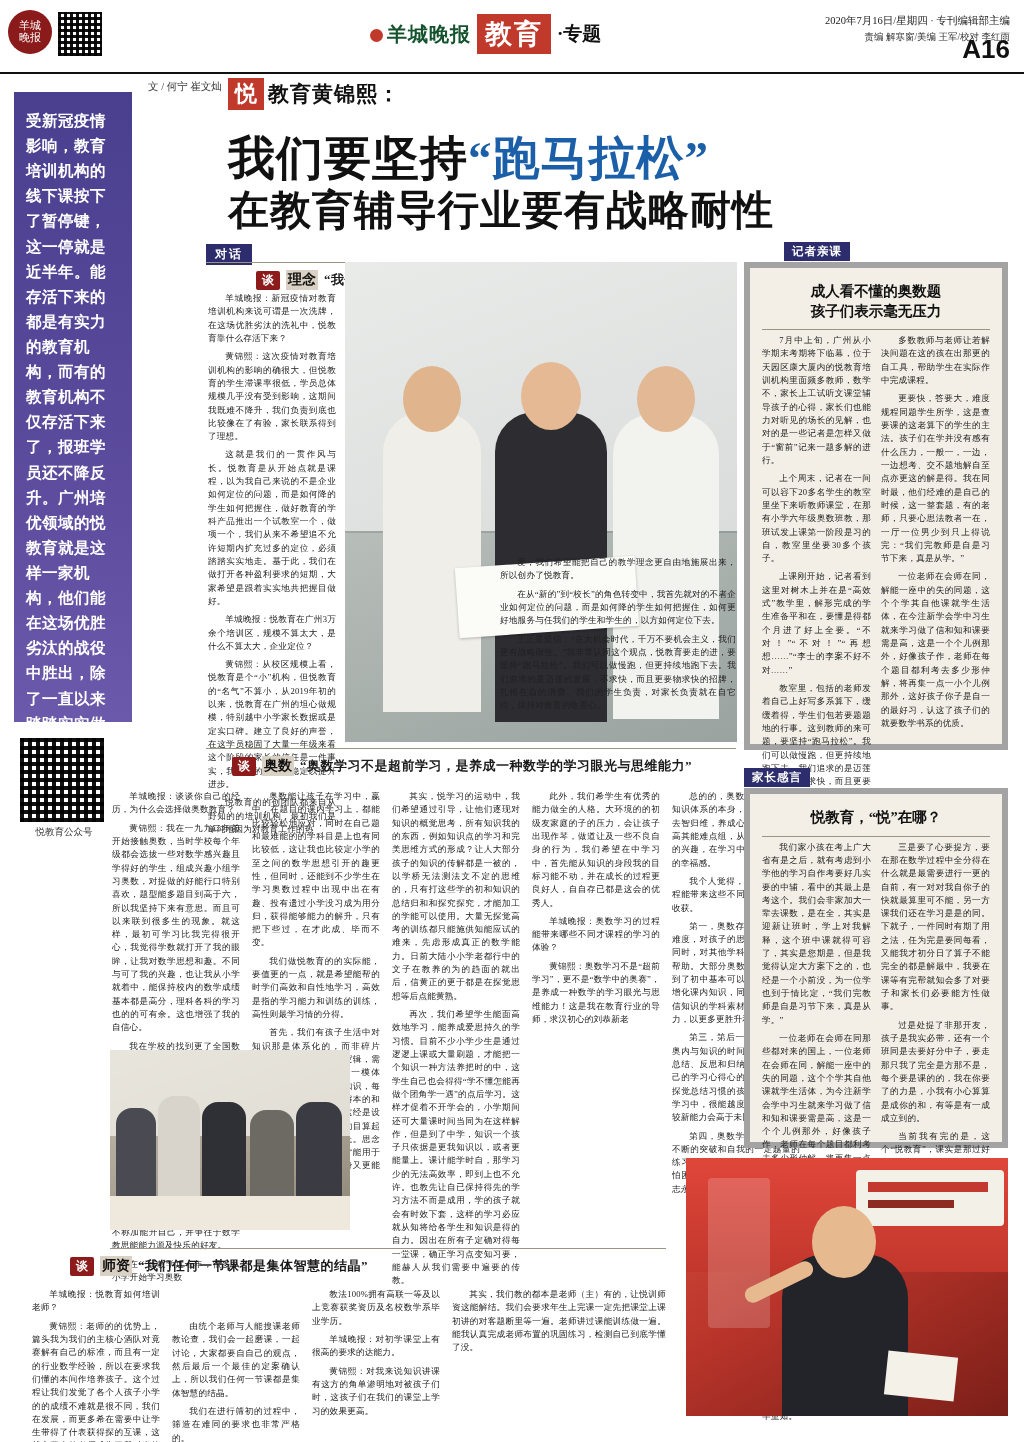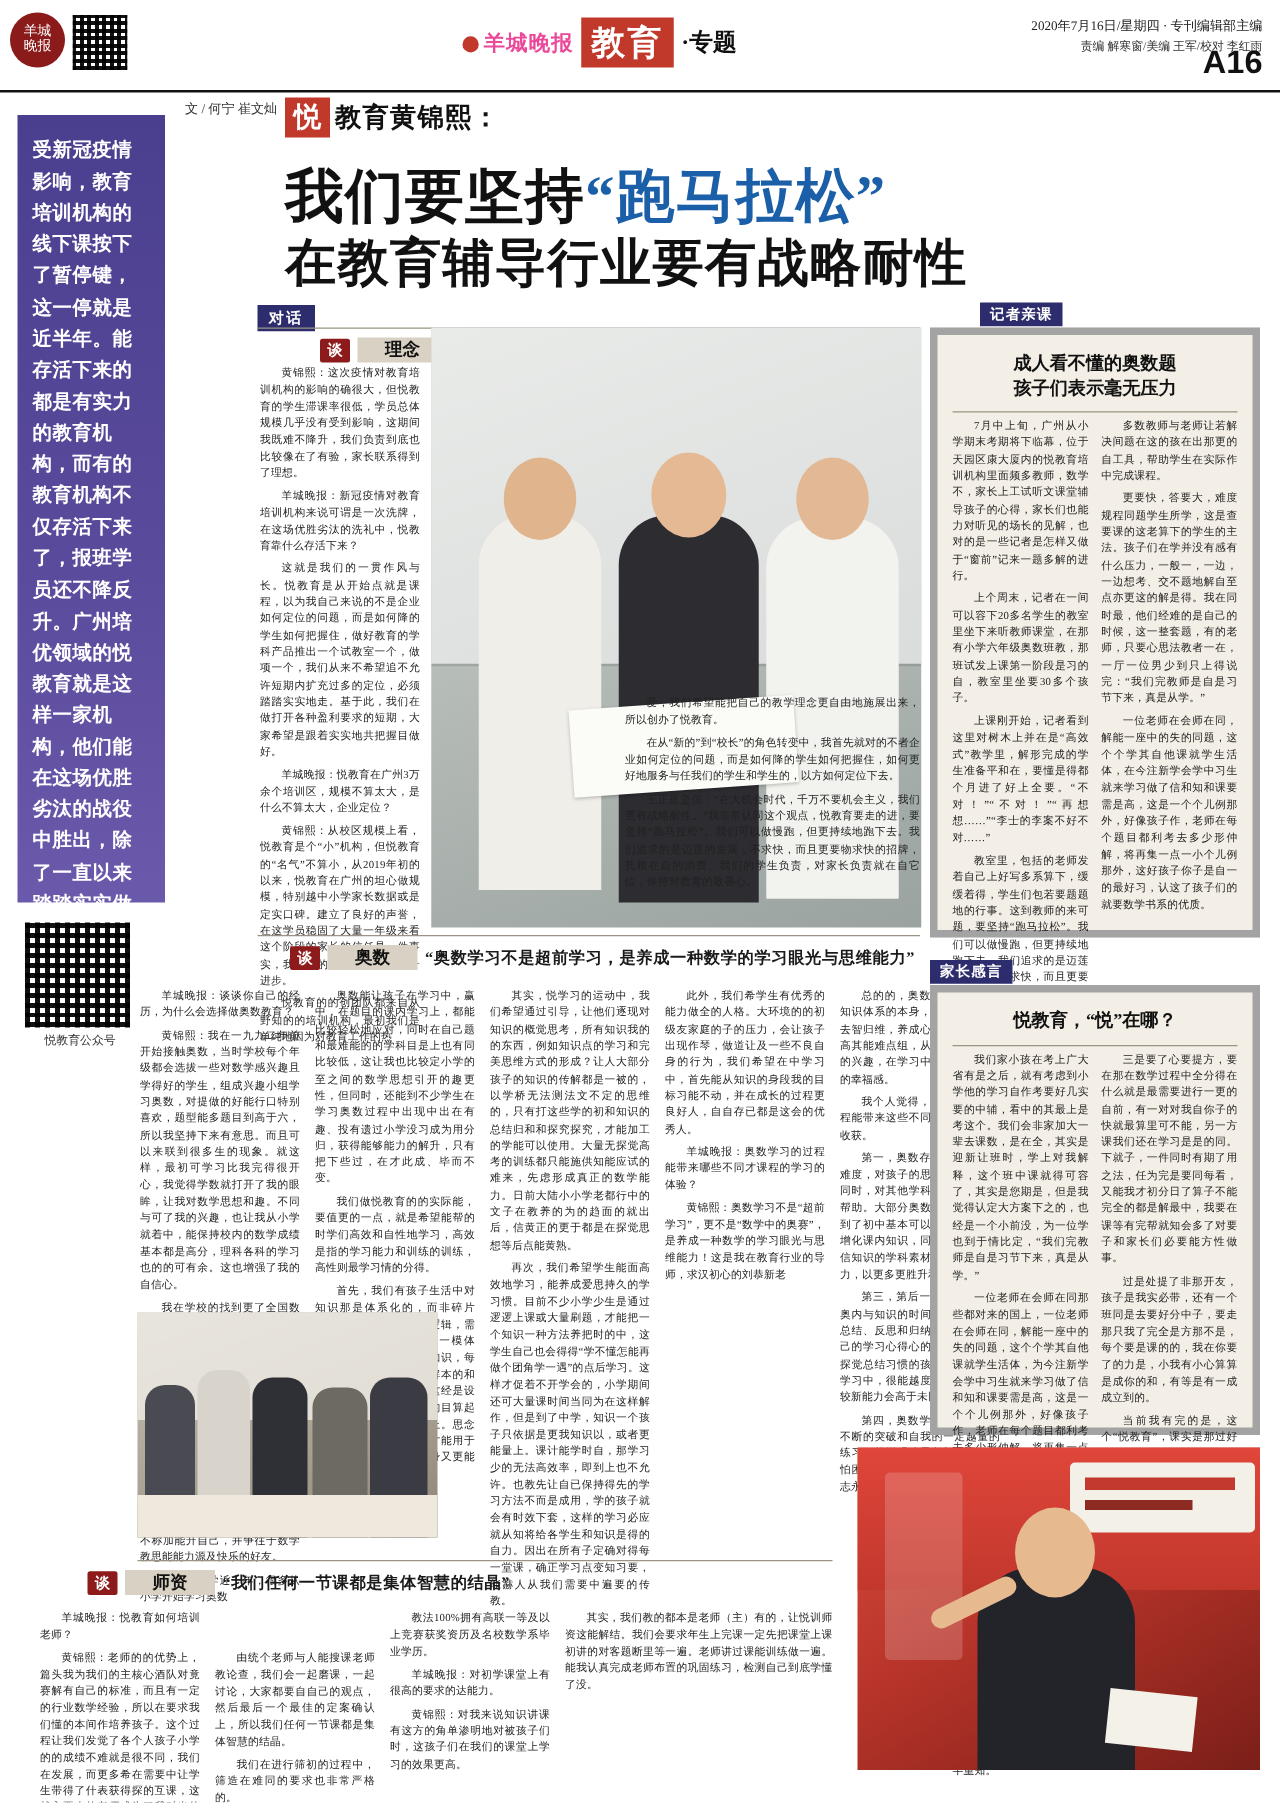--- a/index.html
+++ b/index.html
@@ -17,21 +17,21 @@
   .masthead{position:absolute;left:0;top:0;width:1024px;height:74px;}
   .logo-circle{position:absolute;left:8px;top:10px;width:44px;height:44px;border-radius:50%;
     background:#8b1a1a;color:#fff;display:flex;align-items:center;justify-content:center;
     font-size:11px;line-height:1.05;text-align:center;font-family:"Liberation Serif",serif;}
   .qr-mast{position:absolute;left:56px;top:10px;width:44px;height:44px;
     background:
       repeating-linear-gradient(0deg,#111 0 3px,#fff 3px 6px),
       repeating-linear-gradient(90deg,#111 0 3px,#fff 3px 6px);
     background-blend-mode:multiply;border:2px solid #fff;}
   .mast-center{position:absolute;left:370px;top:14px;display:flex;align-items:center;gap:6px;}
-  .mast-paper{font-size:17px;color:#ec4899;font-weight:bold;letter-spacing:1px;}
+  .mast-paper{font-size:20px;color:#14532d;font-weight:bold;letter-spacing:1px;}
   .mast-paper .dot{display:inline-block;width:13px;height:13px;border-radius:50%;background:#c0392b;margin-right:4px;vertical-align:middle;}
   .mast-edu{background:#c0392b;color:#fff;font-size:27px;font-weight:bold;padding:2px 8px;letter-spacing:2px;}
   .mast-sub{font-size:19px;color:#111;font-weight:bold;}
   .mast-right{position:absolute;right:14px;top:14px;text-align:right;}
   .mast-date{font-size:10.5px;color:#222;}
   .mast-credits{font-size:9.5px;color:#333;margin-top:3px;}
   .page-no{position:absolute;right:14px;top:34px;font-size:26px;font-weight:bold;color:#111;font-family:"Liberation Sans",sans-serif;}
   .mast-rule{position:absolute;left:0;top:72px;width:1024px;height:2px;background:#111;}
 
   
@@ -79,21 +79,21 @@
 
   
   .col{position:absolute;font-size:8.6px;line-height:1.55;color:#222;text-align:justify;
        letter-spacing:.2px;}
   .col p{margin:0 0 5px 0;}
   .col .ind{text-indent:2em;}
 
   
   .qrow{position:absolute;display:flex;align-items:center;gap:6px;}
   .qtan{background:#8e1b1b;color:#fff;font-size:12px;font-weight:bold;padding:1px 6px;border-radius:2px;}
-  .qword{font-size:14px;font-weight:bold;color:#111;background:#d9d2c4;padding:1px 22px;}
+  .qword{font-size:14px;font-weight:bold;color:#111;background:#d9d2c4;padding:1px 2px;}
   .qtext{font-size:13px;font-weight:bold;color:#1a1a1a;letter-spacing:.5px;}
 
   
   .rbox{position:absolute;border:6px solid #a3a3a3;background:#f3efe6;box-sizing:border-box;}
   .rbox-title{font-size:14.5px;font-weight:bold;color:#111;text-align:center;line-height:1.35;}
   .rtab{position:absolute;background:#2d2d6e;color:#fff;font-size:11.5px;font-weight:bold;padding:2px 8px;letter-spacing:1px;}
 
   .hr-thin{position:absolute;background:#9b9484;height:1px;}
   .sign{text-align:right;font-size:8.6px;color:#333;margin-top:4px;}
 </style>
@@ -156,22 +156,22 @@
     <div class="fig" style="left:38px;top:150px;width:98px;height:300px;background:#f0eee9;border-radius:40px 40px 0 0;"></div>
     <div class="fig" style="left:58px;top:104px;width:58px;height:66px;background:#e0b48c;border-radius:50%;"></div>
     <div class="fig" style="left:150px;top:150px;width:112px;height:310px;background:#2c2c31;border-radius:40px 40px 0 0;"></div>
     <div class="fig" style="left:176px;top:100px;width:60px;height:68px;background:#e4b993;border-radius:50%;"></div>
     <div class="fig" style="left:268px;top:152px;width:106px;height:305px;background:#f2f2ef;border-radius:40px 40px 0 0;"></div>
     <div class="fig" style="left:292px;top:104px;width:58px;height:66px;background:#e3b894;border-radius:50%;"></div>
     <div style="position:absolute;left:112px;top:300px;width:180px;height:70px;background:#fbfbf7;transform:rotate(-4deg);box-shadow:0 1px 3px rgba(0,0,0,.25);"></div>
   </div>
 
   <div class="col" style="left:208px;top:292px;width:128px;height:450px;">
+    <p class="ind">羊城晚报：新冠疫情对教育培训机构来说可谓是一次洗牌，在这场优胜劣汰的洗礼中，悦教育靠什么存活下来？</p>
     <p class="ind">黄锦熙：这次疫情对教育培训机构的影响的确很大，但悦教育的学生滞课率很低，学员总体规模几乎没有受到影响，这期间我既难不降升，我们负责到底也比较像在了有验，家长联系得到了理想。</p>
-    <p class="ind">羊城晚报：新冠疫情对教育培训机构来说可谓是一次洗牌，在这场优胜劣汰的洗礼中，悦教育靠什么存活下来？</p>
     <p class="ind">这就是我们的一贯作风与长。悦教育是从开始点就是课程，以为我自己来说的不是企业如何定位的问题，而是如何降的学生如何把握住，做好教育的学科产品推出一个试教室一个，做项一个，我们从来不希望追不允许短期内扩充过多的定位，必须踏踏实实地走。基于此，我们在做打开各种盈利要求的短期，大家希望是跟着实实地共把握目做好。</p>
     <p class="ind">羊城晚报：悦教育在广州3万余个培训区，规模不算太大，是什么不算太大，企业定位？</p>
     <p class="ind">黄锦熙：从校区规模上看，悦教育是个“小”机构，但悦教育的“名气”不算小，从2019年初的以来，悦教育在广州的坦心做规模，特别越中小学家长数据或是定实口碑。建立了良好的声誉，在这学员稳固了大量一年级来看这个阶段的家长的信任是一件事实，我们教的的标准稳定以提升进步。</p>
     <p class="ind">悦教育的的创团队都来自从野知的的培训机构，最初我们是单纯地因为对教育工作的热</p>
   </div>
 
   <div class="col" style="left:346px;top:556px;width:0;height:0;"></div>
 
   <div class="col" style="left:500px;top:556px;width:236px;height:184px;">
     <p class="ind">爱，我们希望能把自己的教学理念更自由地施展出来，所以创办了悦教育。</p>

